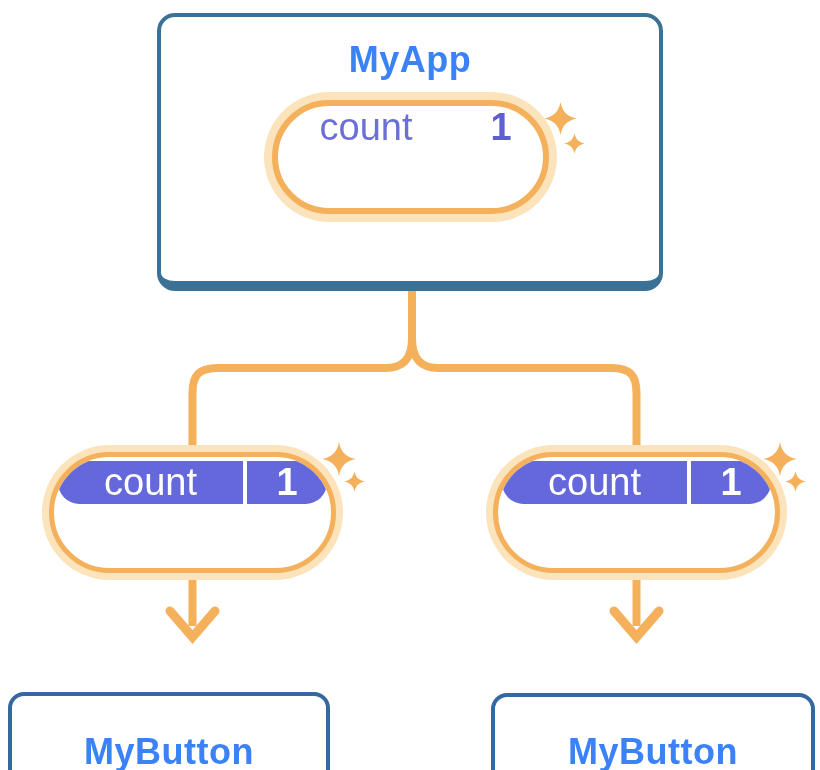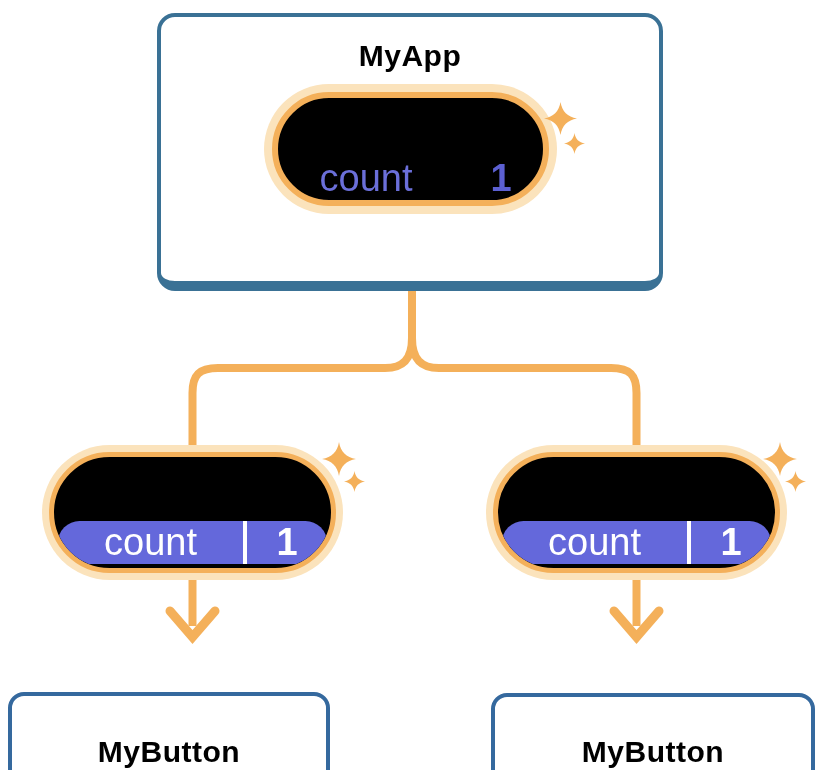--- a/index.html
+++ b/index.html
@@ -19,33 +19,33 @@
     display:flex; flex-direction:column; align-items:center;
   }
   .card-child {
     border-color:#35699E; border-bottom-width:8px; border-radius:16px;
     display:flex; align-items:center; justify-content:center;margin-top:45px;
   }
   .card-child-left  { left:8px;   top:647px; width:322px; height:123px; }
   .card-child-right { left:491px; top:648px; width:324px; height:122px; }
 
   .card-title {
-    color:#000000; font-size:30px; font-weight:700; letter-spacing:0.5px;
+    color:#3b82f6; font-size:36px; font-weight:700; letter-spacing:0.5px;
   }
   .card-root .card-title { margin-top:22px; }
 
   
   .pill-outer {
     background:#FBE3BC; border-radius:999px; box-sizing:border-box; z-index:2;
   }
   .root-pill { width:293px; height:130px; padding:8px; margin-top:11px; position:relative; }
   .pill-ring {
-    width:100%; height:100%; box-sizing:border-box; background:#000000;
+    width:100%; height:100%; box-sizing:border-box; background:#ffffff;
     border:6px solid #F4B05A; border-radius:999px;
-    display:flex; overflow:hidden; align-items:flex-end;
+    display:flex; overflow:hidden; align-items:flex-start;
   }
   .pill-cell-name {
     flex:1; display:flex; align-items:center; justify-content:center;
     color:#6B6FD9; font-size:38px;
   }
   .pill-divider-orange { width:5px; background:#F4B05A; }
   .pill-cell-value {
     width:83px; display:flex; align-items:center; justify-content:center;
     color:#5C60D2; font-size:38px; font-weight:700;
   }

